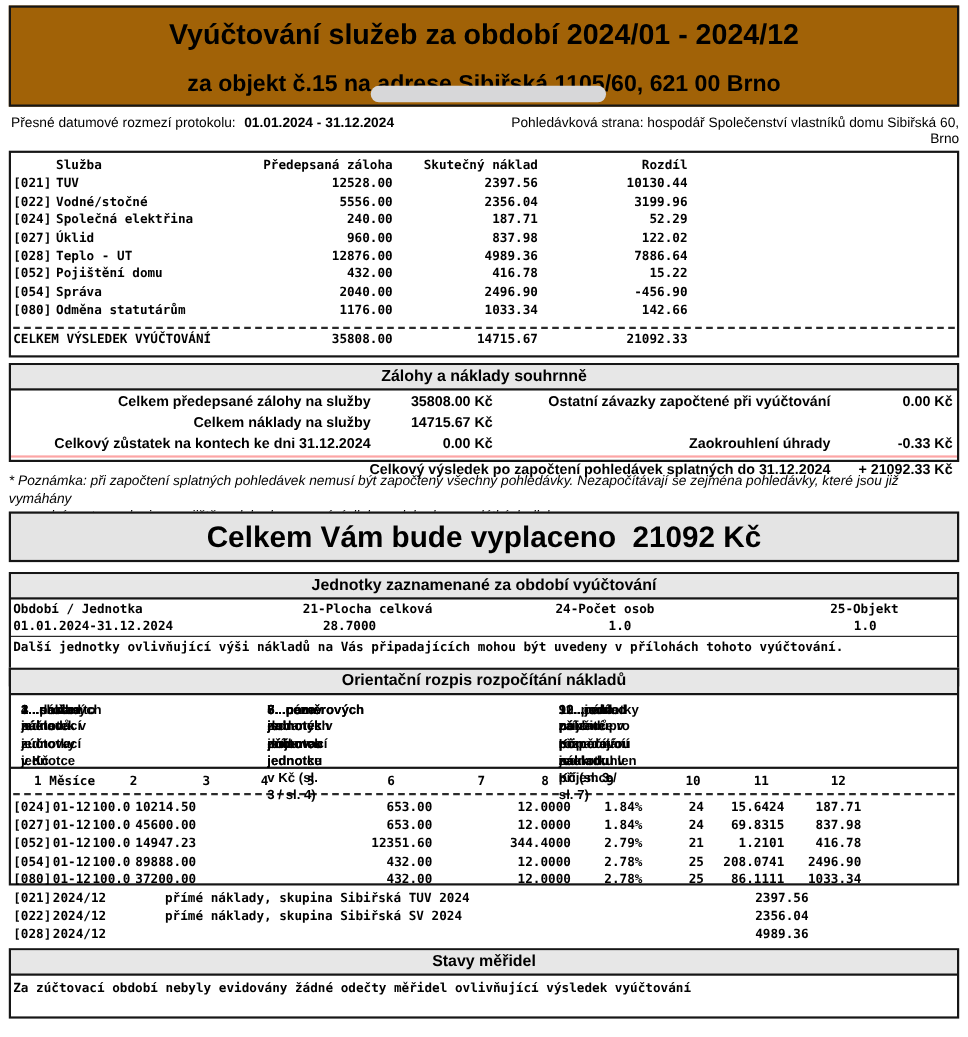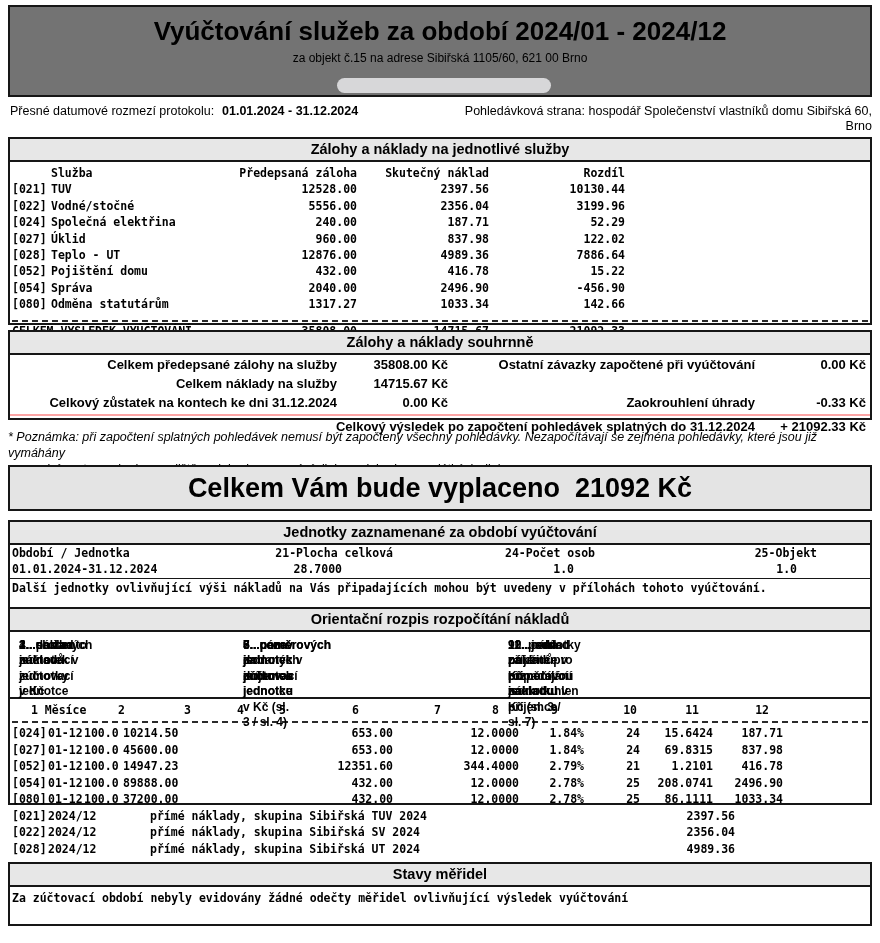--- a/index.html
+++ b/index.html
@@ -3,23 +3,23 @@
 <meta charset="utf-8">
 <style>
   html,body{margin:0;padding:0;background:#fff;}
   body{width:880px;height:943px;font-family:"Liberation Sans",sans-serif;color:#000;position:relative;overflow:hidden;}
   .box{position:absolute;left:8px;width:864px;border:2px solid #161616;box-sizing:border-box;background:#fff;}
   .sec-head{background:#e7e7e7;border-bottom:2px solid #161616;font-weight:bold;font-size:14.5px;text-align:center;padding:2px 0 3px 0;}
   .mono{font-family:"DejaVu Sans Mono",monospace;font-weight:bold;font-size:11.5px;}
   .trow{position:relative;height:16.4px;line-height:16.4px;}
   .trow span{position:absolute;white-space:pre;}
   
-  #hdrbox{top:5px;height:92px;background:#737373;text-align:center;border:2px solid #161616;}
+  #hdrbox{top:5px;height:92px;background:#a16207;text-align:center;border:2px solid #161616;}
   #hdr-title{font-size:26px;font-weight:bold;margin-top:9px;}
-  #hdr-sub{font-size:12px;font-weight:normal;margin-top:4px;}
+  #hdr-sub{font-size:21px;font-weight:bold;margin-top:18px;}
   #blob{position:absolute;left:327px;top:71px;width:214px;height:15px;border-radius:8px;background:#d7d7d9;}
   
   #meta{position:absolute;top:104px;left:10px;width:862px;font-size:12.5px;}
   #meta .lbl{position:absolute;left:0;top:0;}
   #meta .rng{position:absolute;left:212px;top:0;font-weight:bold;}
   #meta .right{position:absolute;right:0;top:0;text-align:right;line-height:15px;width:420px;}
   
   #sec1{top:137px;height:188px;}
   #sec1 .t1{padding:3px 0 0 0;}
   .cid{left:2px;} .cname{left:41px;}
@@ -79,21 +79,20 @@
 <div id="meta">
   <span class="lbl">Přesné datumové rozmezí protokolu:</span>
   <span class="rng">01.01.2024 - 31.12.2024</span>
   <div class="right">
     <div>Pohledávková strana: hospodář Společenství vlastníků domu Sibiřská 60,</div>
     <div>Brno</div>
   </div>
 </div>
 
 <div class="box" id="sec1">
-  <div class="sec-head">Zálohy a náklady na jednotlivé služby</div>
   <div class="t1 mono">
     <div class="trow">
       <span class="cname">Služba</span>
       <span class="c1">Předepsaná záloha</span>
       <span class="c2">Skutečný náklad</span>
       <span class="c3r">Rozdíl</span>
     </div>
     <div class="trow">
       <span class="cid">[021]</span>
       <span class="cname">TUV</span>
@@ -139,21 +138,21 @@
     <div class="trow">
       <span class="cid">[054]</span>
       <span class="cname">Správa</span>
       <span class="c1">2040.00</span>
       <span class="c2">2496.90</span>
       <span class="c3r">-456.90</span>
     </div>
     <div class="trow">
       <span class="cid">[080]</span>
       <span class="cname">Odměna statutárům</span>
-      <span class="c1">1317.27</span>
+      <span class="c1">1176.00</span>
       <span class="c2">1033.34</span>
       <span class="c3r">142.66</span>
     </div>
     <div class="sep-dash"></div>
     <div class="trow total">
       <span class="cid">CELKEM VÝSLEDEK VYÚČTOVÁNÍ</span>
       <span class="c1">35808.00</span>
       <span class="c2">14715.67</span>
       <span class="c3r">21092.33</span>
     </div>
@@ -319,21 +318,20 @@
     </div>
     <div class="brow">
       <span class="b-id">[022]</span>
       <span class="d-per">2024/12</span>
       <span class="d-desc">přímé náklady, skupina Sibiřská SV 2024</span>
       <span class="d-val">2356.04</span>
     </div>
     <div class="brow">
       <span class="b-id">[028]</span>
       <span class="d-per">2024/12</span>
-      <span class="d-desc">přímé náklady, skupina Sibiřská UT 2024</span>
       <span class="d-val">4989.36</span>
     </div>
   </div>
 </div>
 
 <div class="box" id="sec5">
   <div class="sec-head">Stavy měřidel</div>
   <div class="mono mtxt">Za zúčtovací období nebyly evidovány žádné odečty měřidel ovlivňující výsledek vyúčtování</div>
 </div>
 

